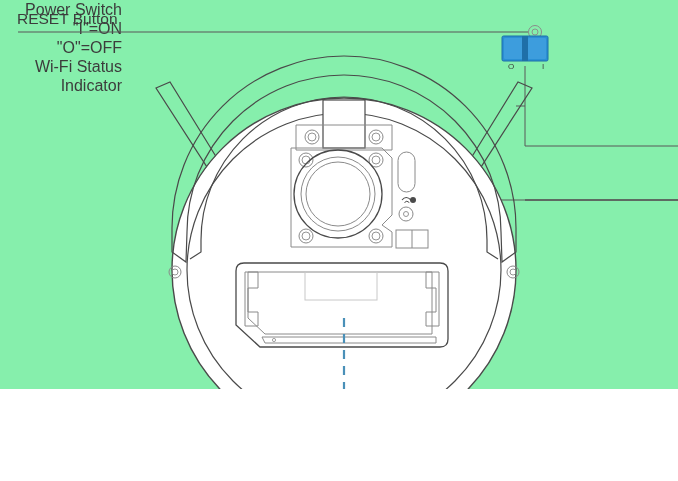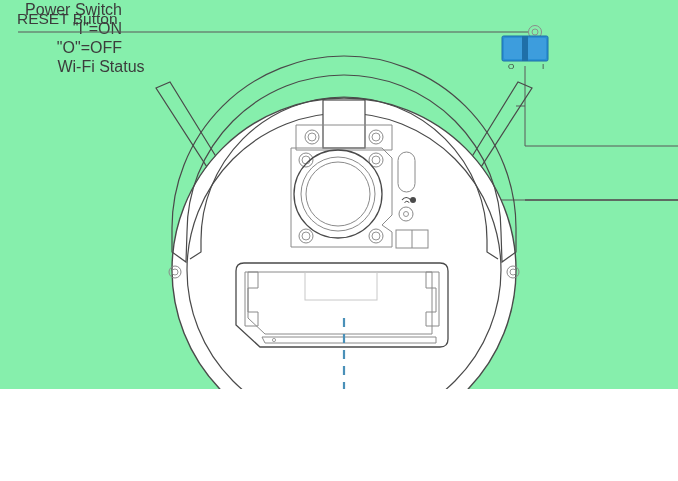--- a/index.html
+++ b/index.html
@@ -38,22 +38,21 @@
   #power-switch-block {
     left: 545px;
     top: 80px;
     width: 122px;
     text-align: right;
   }
   #wifi-block {
     left: 545px;
     top: 161px;
     width: 122px;
-    text-align: center;
-    margin-left: 40px;
+    text-align: right;
   }
   .sw-mark {
     position: absolute;
     color: #3c3c3c;
     font-size: 8px;
     line-height: 8px;
   }
   #sw-mark-o { left: 508px; top: 63px; }
   #sw-mark-i { left: 542px; top: 63px; }
 </style>
@@ -217,15 +216,16 @@
   <div class="sw-mark" id="sw-mark-i">I</div>
 
   <div id="power-switch-block">
     <div class="lbl" style="position:static;">Power Switch</div>
     <div class="lbl" style="position:static;">"I"=ON</div>
     <div class="lbl" style="position:static;">"O"=OFF</div>
   </div>
 
   <div id="wifi-block">
     <div class="lbl" style="position:static;">Wi-Fi Status</div>
+    <div class="lbl" style="position:static;">Indicator</div>
   </div>
 
 </div>
 
 </body></html>

